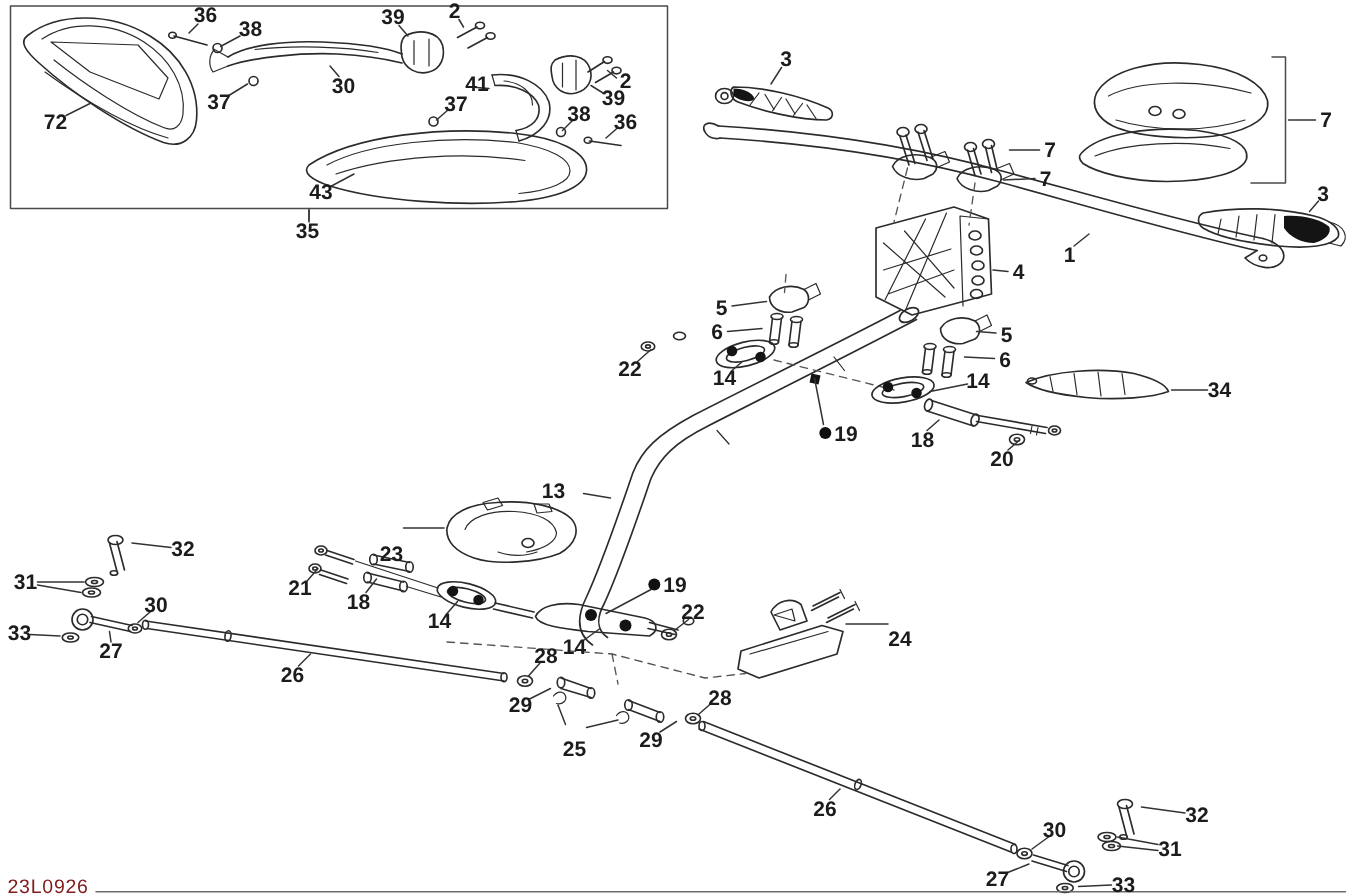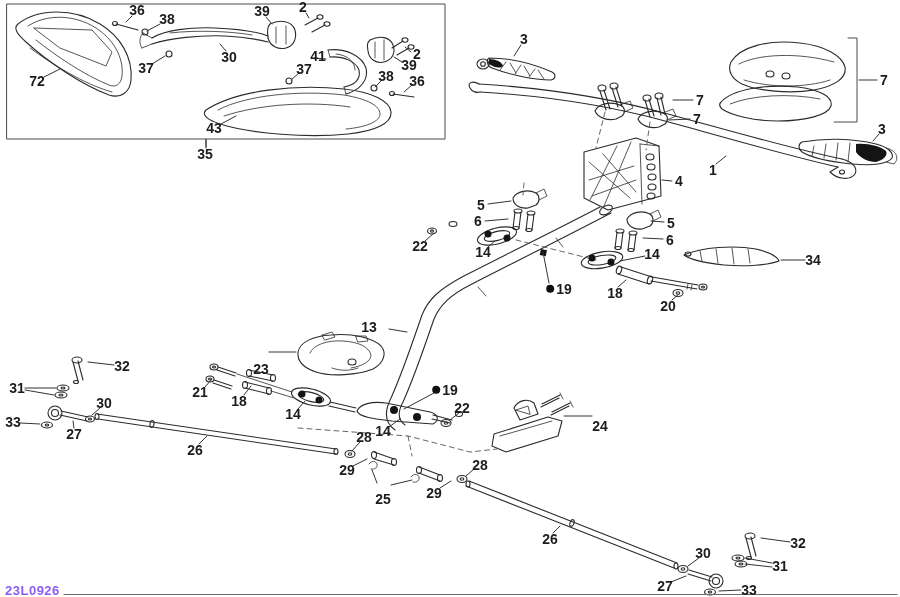--- a/index.html
+++ b/index.html
@@ -17,21 +17,21 @@
   svg.art .rule{stroke:#6b6b6b;stroke-width:1}
   svg.art #leader-lines polyline{stroke:#333;stroke-width:1;fill:none}
   .part-label{position:absolute;transform:translate(-50%,-52%);
     font-size:14px;font-weight:600;color:#1c1c1c;line-height:1;
     white-space:nowrap;display:flex;align-items:center;gap:2px}
   .clip-glyph{width:8px;height:8px;border-radius:50%;background:#101010;
     position:relative;display:inline-block;flex:0 0 auto}
   .clip-glyph::after{content:"";position:absolute;top:-1px;right:-2px;
     width:5px;height:5px;background:#fff;clip-path:polygon(0 0,100% 0,100% 100%)}
   .code-label{position:absolute;left:5px;top:583px;font-size:13px;
-    font-weight:700;letter-spacing:.5px;color:#8b5cf6}
+    font-weight:400;letter-spacing:.5px;color:#7f1d1d}
 </style>
 </head>
 <body>
 
 <div class="stage">
 
 <svg class="art" width="900" height="597" viewBox="0 0 900 597">
 
   <g>
     <rect class="boxline" x="7" y="4" width="438" height="135"></rect>

